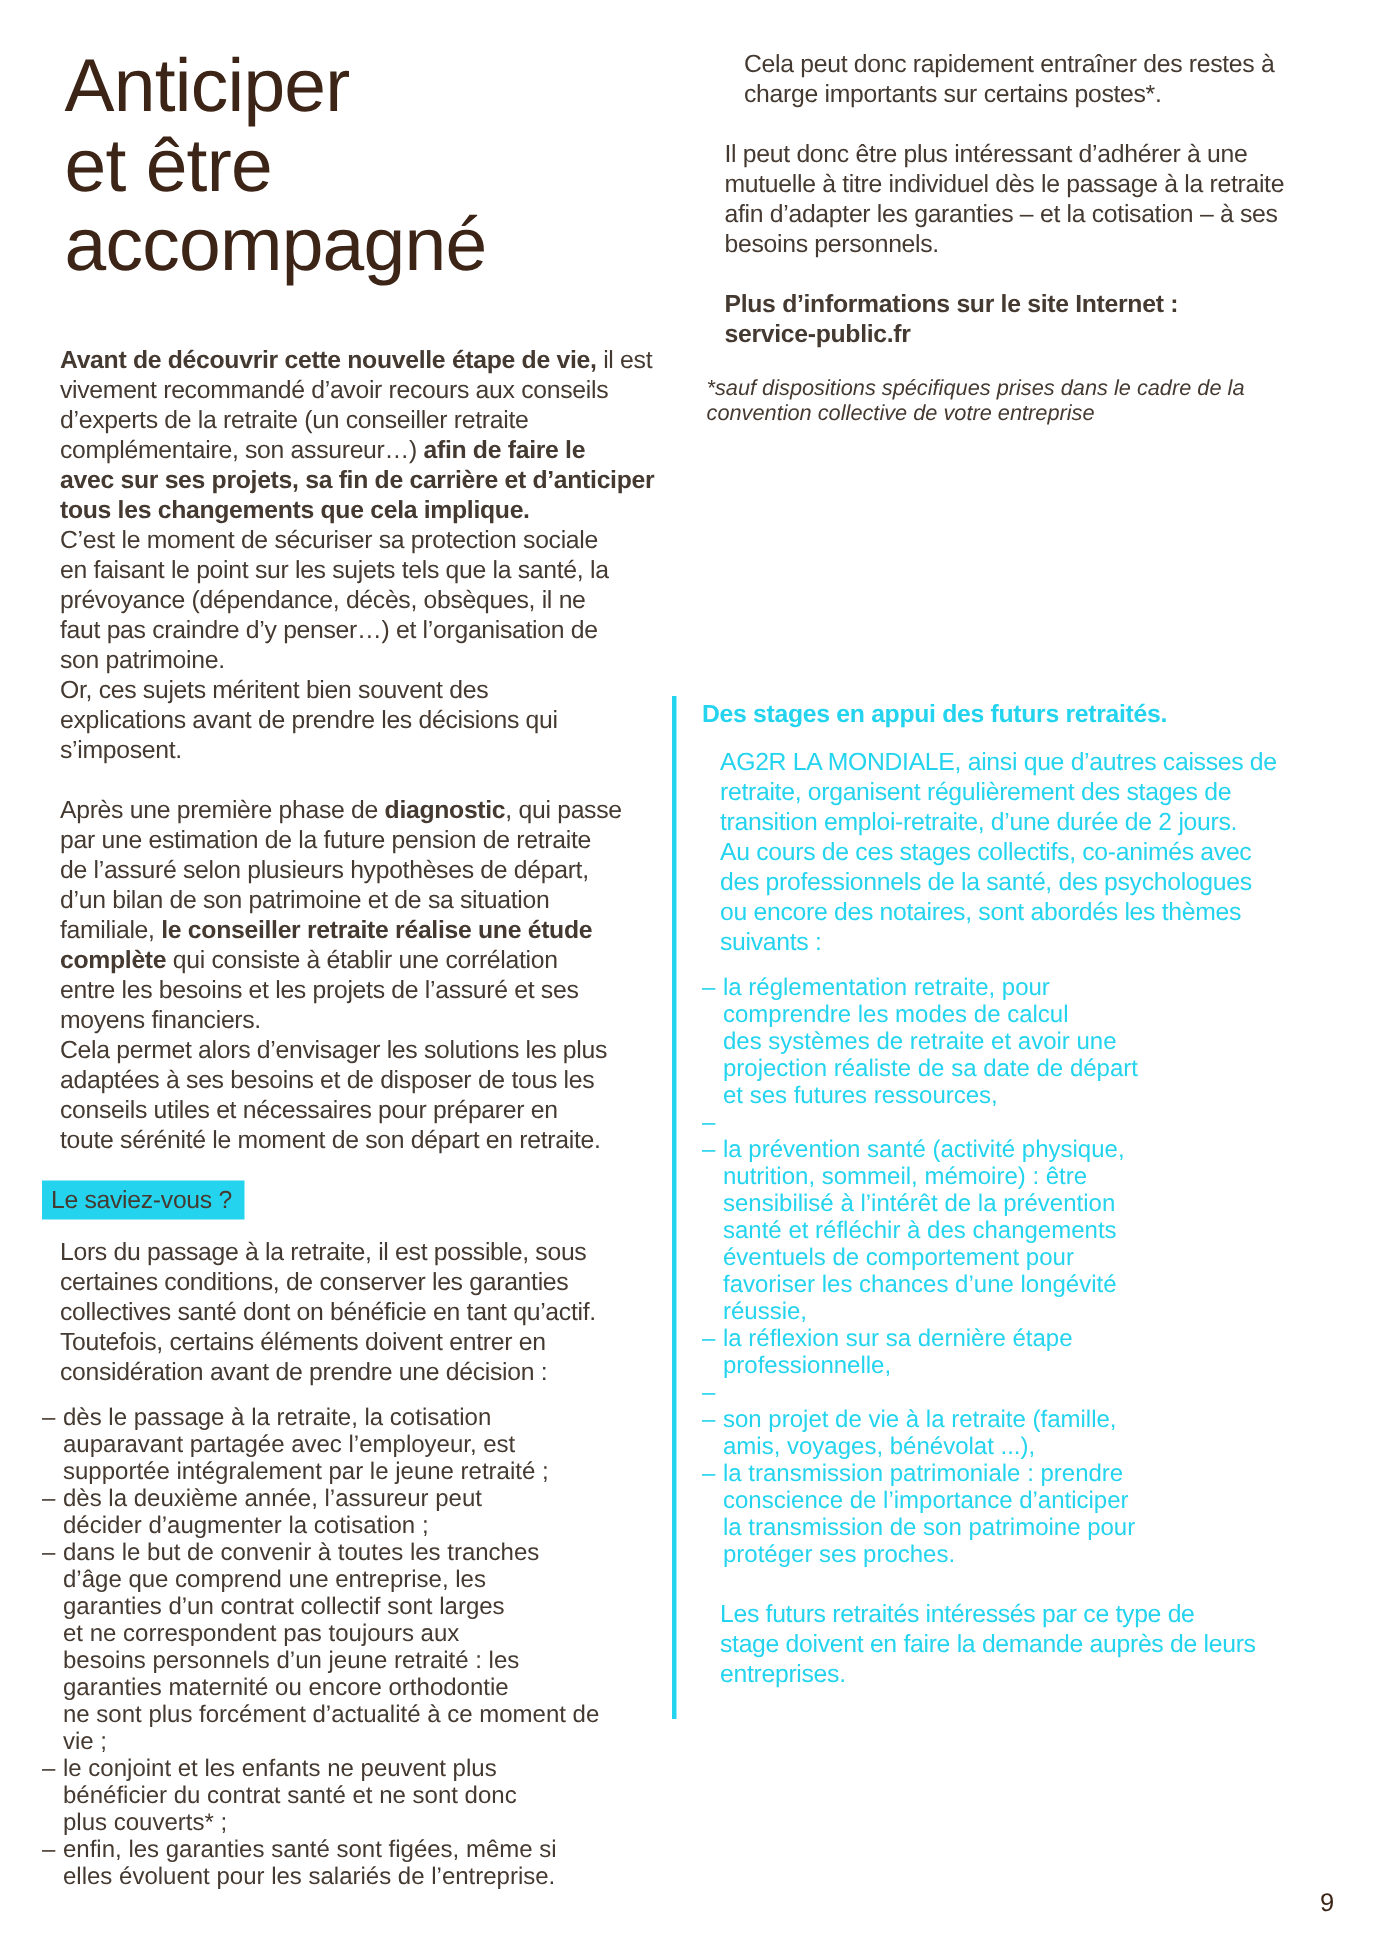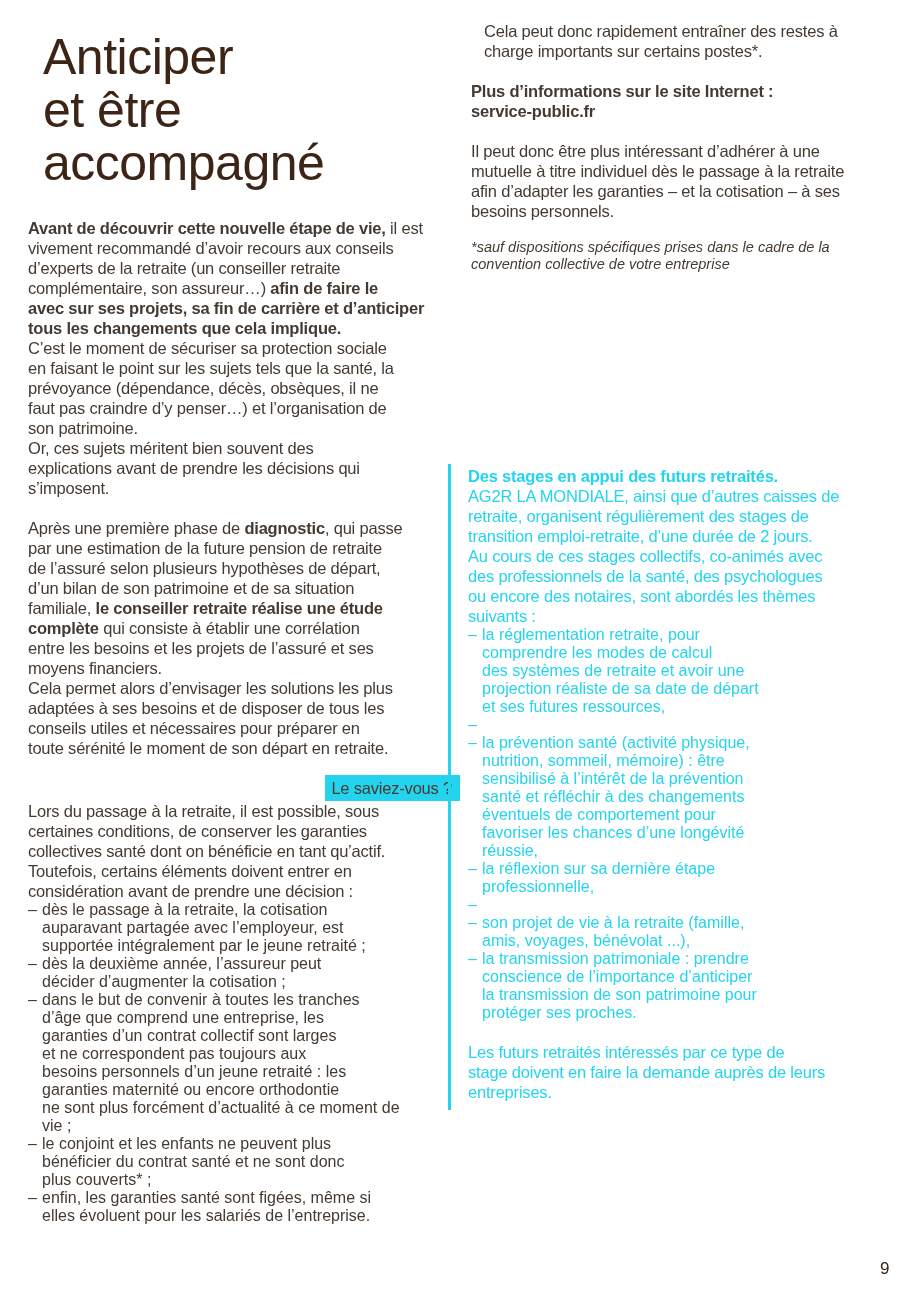--- a/index.html
+++ b/index.html
@@ -14,28 +14,28 @@
     overflow:hidden;
   }
   .title{
     position:absolute;left:27px;top:15px;margin:16px;
     font-size:50px;line-height:53px;font-weight:400;
     letter-spacing:-0.5px;color:var(--title-ink);white-space:pre;
   }
   .col-left{position:absolute;left:28px;top:218px;width:432px;}
   .col-right{position:absolute;left:471px;top:21px;width:424px;}
   .para{
-    margin:0;font-size:16.5px;line-height:20px;
+    margin:12px;font-size:16.5px;line-height:20px;
     letter-spacing:-0.2px;white-space:pre;
   }
   .para b{font-weight:700;}
   .mt20{margin-top:20px;}
   .bold{font-weight:700;}
   .indent{padding-left:13px;}
-  .badge-row{margin-top:17px;height:26px;text-align:right;}
+  .badge-row{margin-top:17px;height:26px;}
   .badge{
     display:inline-block;background:var(--accent);color:var(--ink);
     font-size:16.5px;line-height:20px;letter-spacing:-0.2px;
     padding:3px 8px 3px 6px;
   }
   .bullet{display:flex;}
   .bullet .dash{flex:none;width:14px;}
   .bullet .btext{white-space:pre;}
   .footnote{
     margin:18px 0 0;font-size:14.5px;line-height:17px;
@@ -135,26 +135,26 @@
     <div class="bullet">
         <span class="dash">–</span>
         <span class="btext">enfin, les garanties santé sont figées, même si
 elles évoluent pour les salariés de l’entreprise.</span>
       </div>
   </div>
 
   <div class="col-right">
     <p class="para indent">Cela peut donc rapidement entraîner des restes à
 charge importants sur certains postes*.</p>
-    <p class="para mt20 bold">Plus d’informations sur le site Internet :
-service-public.fr</p>
     <p class="para mt20">Il peut donc être plus intéressant d’adhérer à une
 mutuelle à titre individuel dès le passage à la retraite
 afin d’adapter les garanties – et la cotisation – à ses
 besoins personnels.</p>
+    <p class="para mt20 bold">Plus d’informations sur le site Internet :
+service-public.fr</p>
     <p class="footnote">*sauf dispositions spécifiques prises dans le cadre de la
 convention collective de votre entreprise</p>
   </div>
 
   <aside class="stages">
     <p class="s-title">Des stages en appui des futurs retraités.</p>
     <p class="para">AG2R LA MONDIALE, ainsi que d’autres caisses de
 retraite, organisent régulièrement des stages de
 transition emploi-retraite, d’une durée de 2 jours.
 Au cours de ces stages collectifs, co-animés avec

